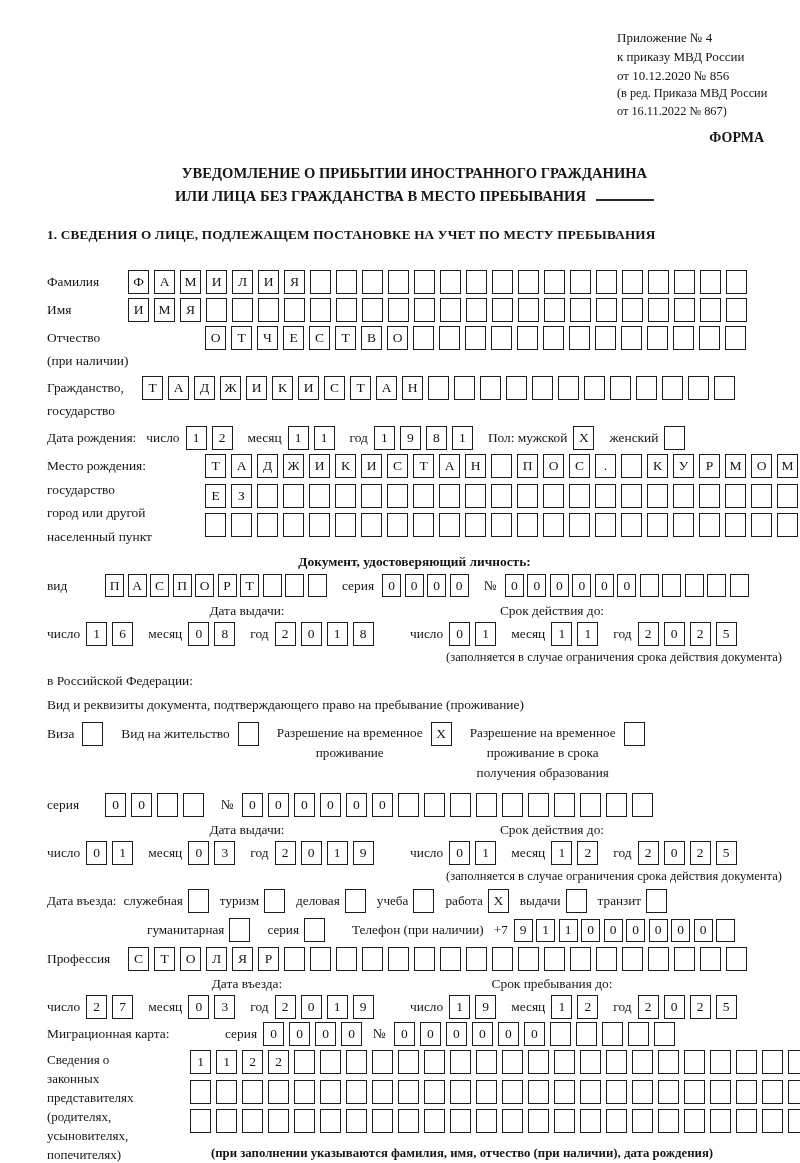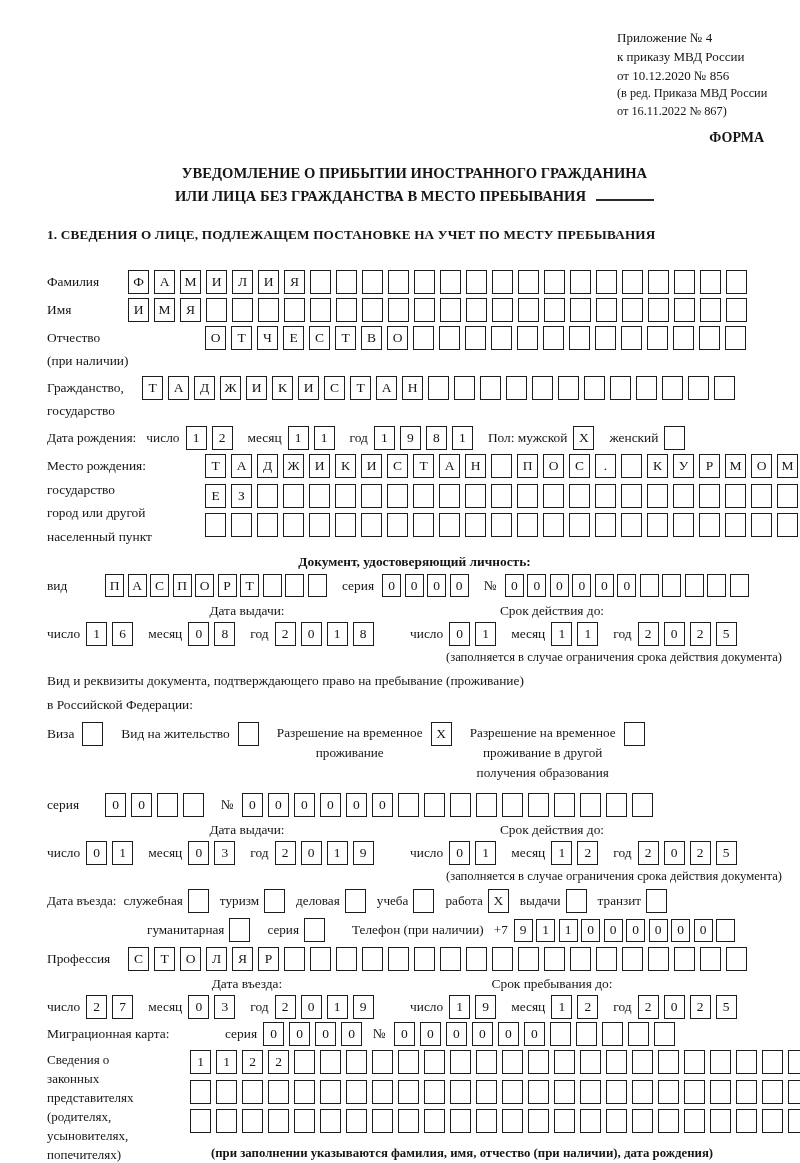--- a/index.html
+++ b/index.html
@@ -404,22 +404,22 @@
         <span class="boxes">
             <span class="cell">2</span>
             <span class="cell">0</span>
             <span class="cell">2</span>
             <span class="cell">5</span>
           </span>
       </div>
     </div>
     <div class="noter">(заполняется в случае ограничения срока действия документа)</div>
 
+    <div class="para">в Российской Федерации:</div>
     <div class="para">Вид и реквизиты документа, подтверждающего право на пребывание (проживание)</div>
-    <div class="para">в Российской Федерации:</div>
 
     <div class="optrow">
       <span class="opt">
         <span class="olbl">Виза</span>
         <span class="boxes">
             <span class="cell"></span>
           </span>
       </span>
       <span class="opt">
         <span class="olbl">Вид на жительство</span>
@@ -432,21 +432,21 @@
           <span>Разрешение на временное</span>
           <span>проживание</span>
         </span>
         <span class="boxes">
             <span class="cell">X</span>
           </span>
       </span>
       <span class="opt">
         <span class="olbl c">
           <span>Разрешение на временное</span>
-          <span>проживание в другой</span>
+          <span>проживание в срока</span>
           <span>получения образования</span>
         </span>
         <span class="boxes">
             <span class="cell"></span>
           </span>
       </span>
     </div>
 
     <div class="frow">
       <span class="flabel w58">серия</span>

